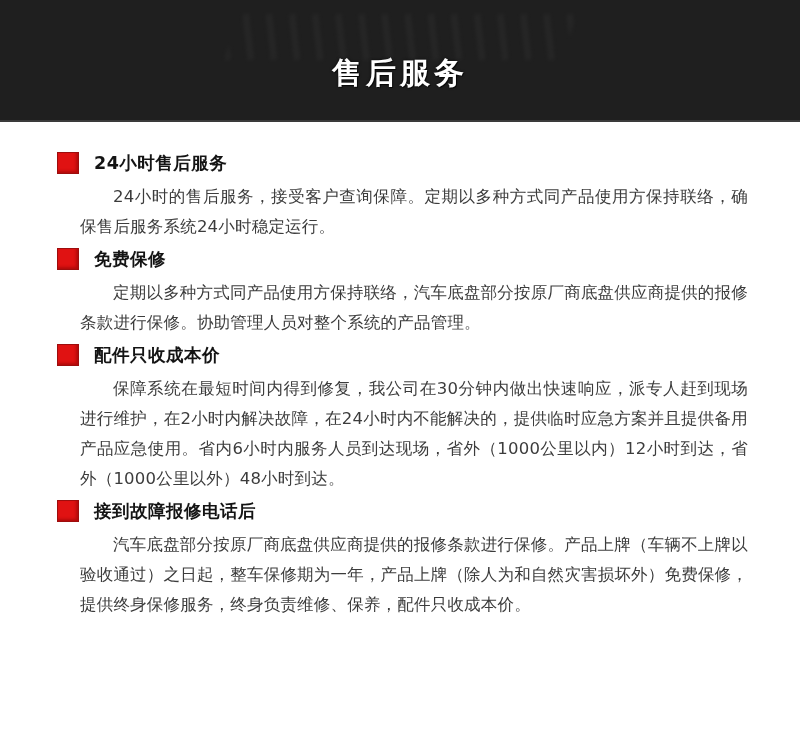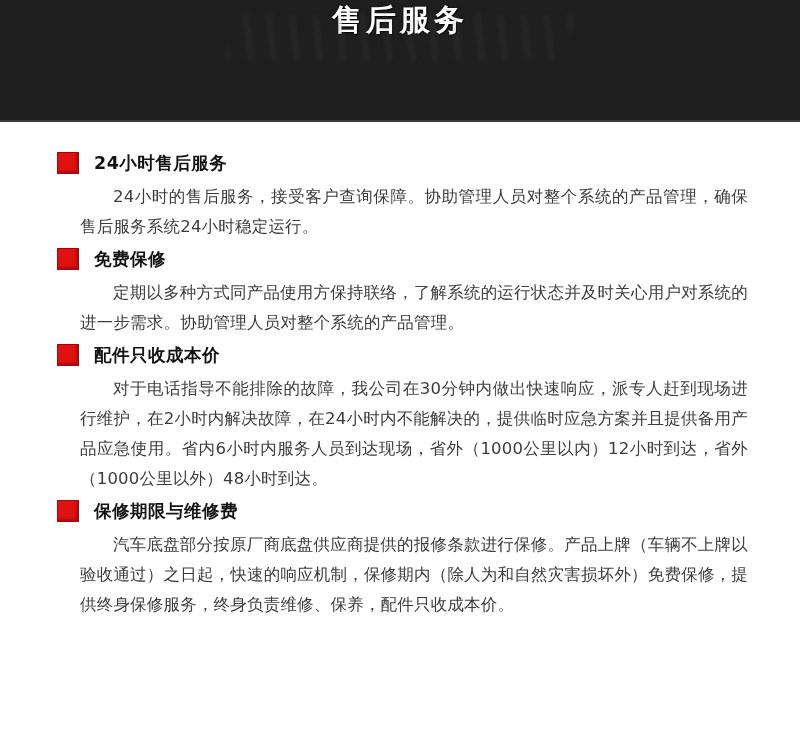--- a/index.html
+++ b/index.html
@@ -14,20 +14,21 @@
     font-family: "DejaVu Sans", "Liberation Sans", sans-serif;
   }
   
   .banner {
     position: relative;
     width: 100%;
     height: 122px;
     background: #1f1f1f;
     border-bottom: 2px solid #3a3a3a;
     display: flex;
+    align-items: flex-end;
     justify-content: center;
     overflow: hidden;
   }
   .banner h1 {
     color: #ffffff;
     font-size: 30px;
     font-weight: bold;
     letter-spacing: 4px;
     padding-bottom: 26px;
     text-shadow: 0 0 3px rgba(0,0,0,0.8), 1px 1px 0 rgba(0,0,0,0.6);
@@ -95,41 +96,41 @@
     <h1>售后服务</h1>
   </header>
 
   <main class="content">
 
     <section>
       <div class="sec-head">
         <span class="bullet"></span>
         <h2>24小时售后服务</h2>
       </div>
-      <p>24小时的售后服务，接受客户查询保障。协助管理人员对整个系统的产品管理，确保售后服务系统24小时稳定运行。</p>
+      <p>24小时的售后服务，接受客户查询保障。定期以多种方式同产品使用方保持联络，确保售后服务系统24小时稳定运行。</p>
     </section>
 
     <section>
       <div class="sec-head">
         <span class="bullet"></span>
         <h2>免费保修</h2>
       </div>
-      <p>定期以多种方式同产品使用方保持联络，了解系统的运行状态并及时关心用户对系统的进一步需求。协助管理人员对整个系统的产品管理。</p>
+      <p>定期以多种方式同产品使用方保持联络，汽车底盘部分按原厂商底盘供应商提供的报修条款进行保修。协助管理人员对整个系统的产品管理。</p>
     </section>
 
     <section>
       <div class="sec-head">
         <span class="bullet"></span>
         <h2>配件只收成本价</h2>
       </div>
-      <p>对于电话指导不能排除的故障，我公司在30分钟内做出快速响应，派专人赶到现场进行维护，在2小时内解决故障，在24小时内不能解决的，提供临时应急方案并且提供备用产品应急使用。省内6小时内服务人员到达现场，省外（1000公里以内）12小时到达，省外（1000公里以外）48小时到达。</p>
+      <p>保障系统在最短时间内得到修复，我公司在30分钟内做出快速响应，派专人赶到现场进行维护，在2小时内解决故障，在24小时内不能解决的，提供临时应急方案并且提供备用产品应急使用。省内6小时内服务人员到达现场，省外（1000公里以内）12小时到达，省外（1000公里以外）48小时到达。</p>
     </section>
 
     <section>
       <div class="sec-head">
         <span class="bullet"></span>
-        <h2>保修期限与维修费</h2>
+        <h2>接到故障报修电话后</h2>
       </div>
-      <p>汽车底盘部分按原厂商底盘供应商提供的报修条款进行保修。产品上牌（车辆不上牌以验收通过）之日起，快速的响应机制，保修期内（除人为和自然灾害损坏外）免费保修，提供终身保修服务，终身负责维修、保养，配件只收成本价。</p>
+      <p>汽车底盘部分按原厂商底盘供应商提供的报修条款进行保修。产品上牌（车辆不上牌以验收通过）之日起，整车保修期为一年，产品上牌（除人为和自然灾害损坏外）免费保修，提供终身保修服务，终身负责维修、保养，配件只收成本价。</p>
     </section>
 
   </main>
 </div>
 
 </body></html>

